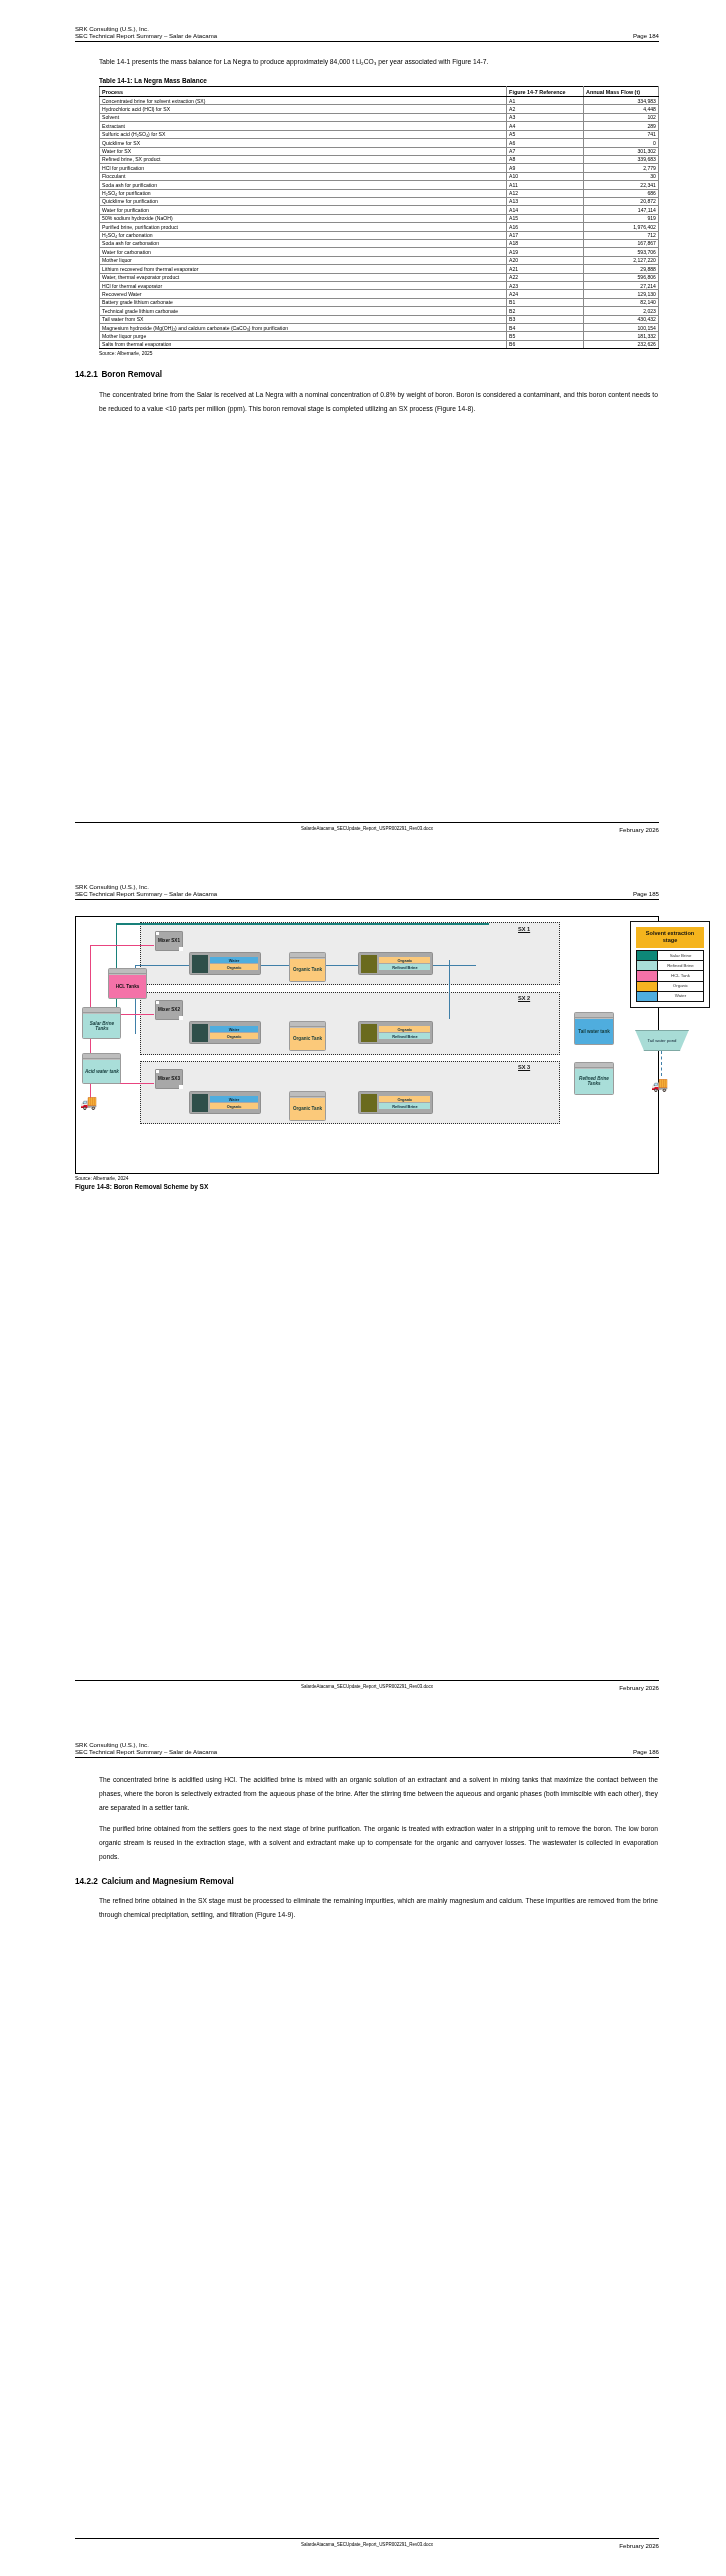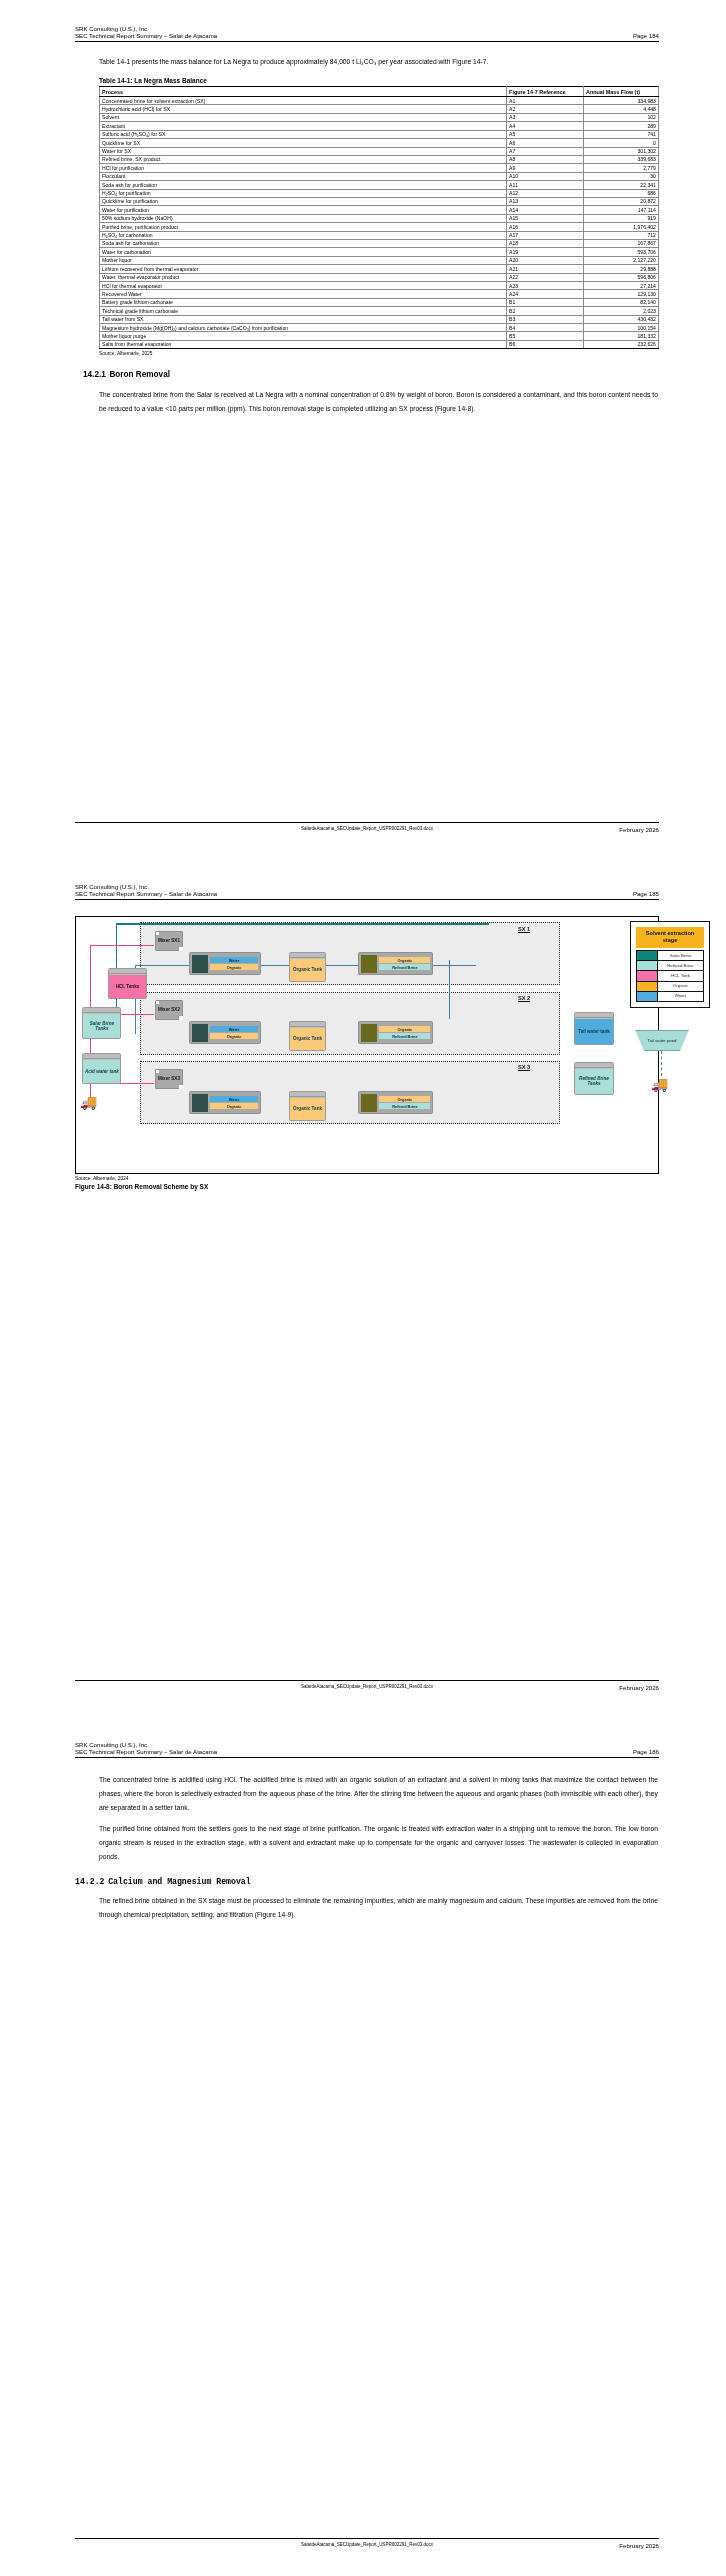--- a/index.html
+++ b/index.html
@@ -374,21 +374,21 @@
           </tr>
           <tr>
             <td>Salts from thermal evaporation</td>
             <td class="c2">B6</td>
             <td class="c3">232,626</td>
           </tr>
         </tbody>
     </table>
     <div class="src" style="margin-left:24px;">Source: Albemarle, 2025</div>
 
-    <h2 class="sec" style="margin-top:14px;margin-left:8px;">
+    <h2 class="sec" style="margin-top:14px;margin-left:0;">
       <span class="num">14.2.1</span><span>Boron Removal</span>
     </h2>
     <p class="body-txt">The concentrated brine from the Salar is received at La Negra with a nominal concentration of 0.8% by weight of boron. Boron is considered a contaminant, and this boron content needs to be reduced to a value &lt;10 parts per million (ppm). This boron removal stage is completed utilizing an SX process (Figure 14-8).</p>
   </div>
 
   <div class="rf">
     <span class="docname">SalardeAtacama_SECUpdate_Report_USPR002291_Rev03.docx</span>
     <span class="date">February 2026</span>
   </div>
 </div>
@@ -552,21 +552,21 @@
       <div class="line1">SRK Consulting (U.S.), Inc.</div>
       <div class="line2row">
         <span>SEC Technical Report Summary – Salar de Atacama</span>
         <span>Page 186</span>
       </div>
     </div>
 
     <p class="body-txt" style="margin-top:15px;">The concentrated brine is acidified using HCl. The acidified brine is mixed with an organic solution of an extractant and a solvent in mixing tanks that maximize the contact between the phases, where the boron is selectively extracted from the aqueous phase of the brine. After the stirring time between the aqueous and organic phases (both immiscible with each other), they are separated in a settler tank.</p>
     <p class="body-txt">The purified brine obtained from the settlers goes to the next stage of brine purification. The organic is treated with extraction water in a stripping unit to remove the boron. The low boron organic stream is reused in the extraction stage, with a solvent and extractant make up to compensate for the organic and carryover losses. The wastewater is collected in evaporation ponds.</p>
 
-    <h2 class="sec" style="margin-top:12.8px;font-family:Liberation Mono, monospace;">
+    <h2 class="sec" style="margin-top:12.8px;">
       <span class="num">14.2.2</span><span>Calcium and Magnesium Removal</span>
     </h2>
     <p class="body-txt">The refined brine obtained in the SX stage must be processed to eliminate the remaining impurities, which are mainly magnesium and calcium. These impurities are removed from the brine through chemical precipitation, settling, and filtration (Figure 14-9).</p>
   </div>
 
   <div class="rf">
     <span class="docname">SalardeAtacama_SECUpdate_Report_USPR002291_Rev03.docx</span>
     <span class="date">February 2026</span>
   </div>
 </div>

